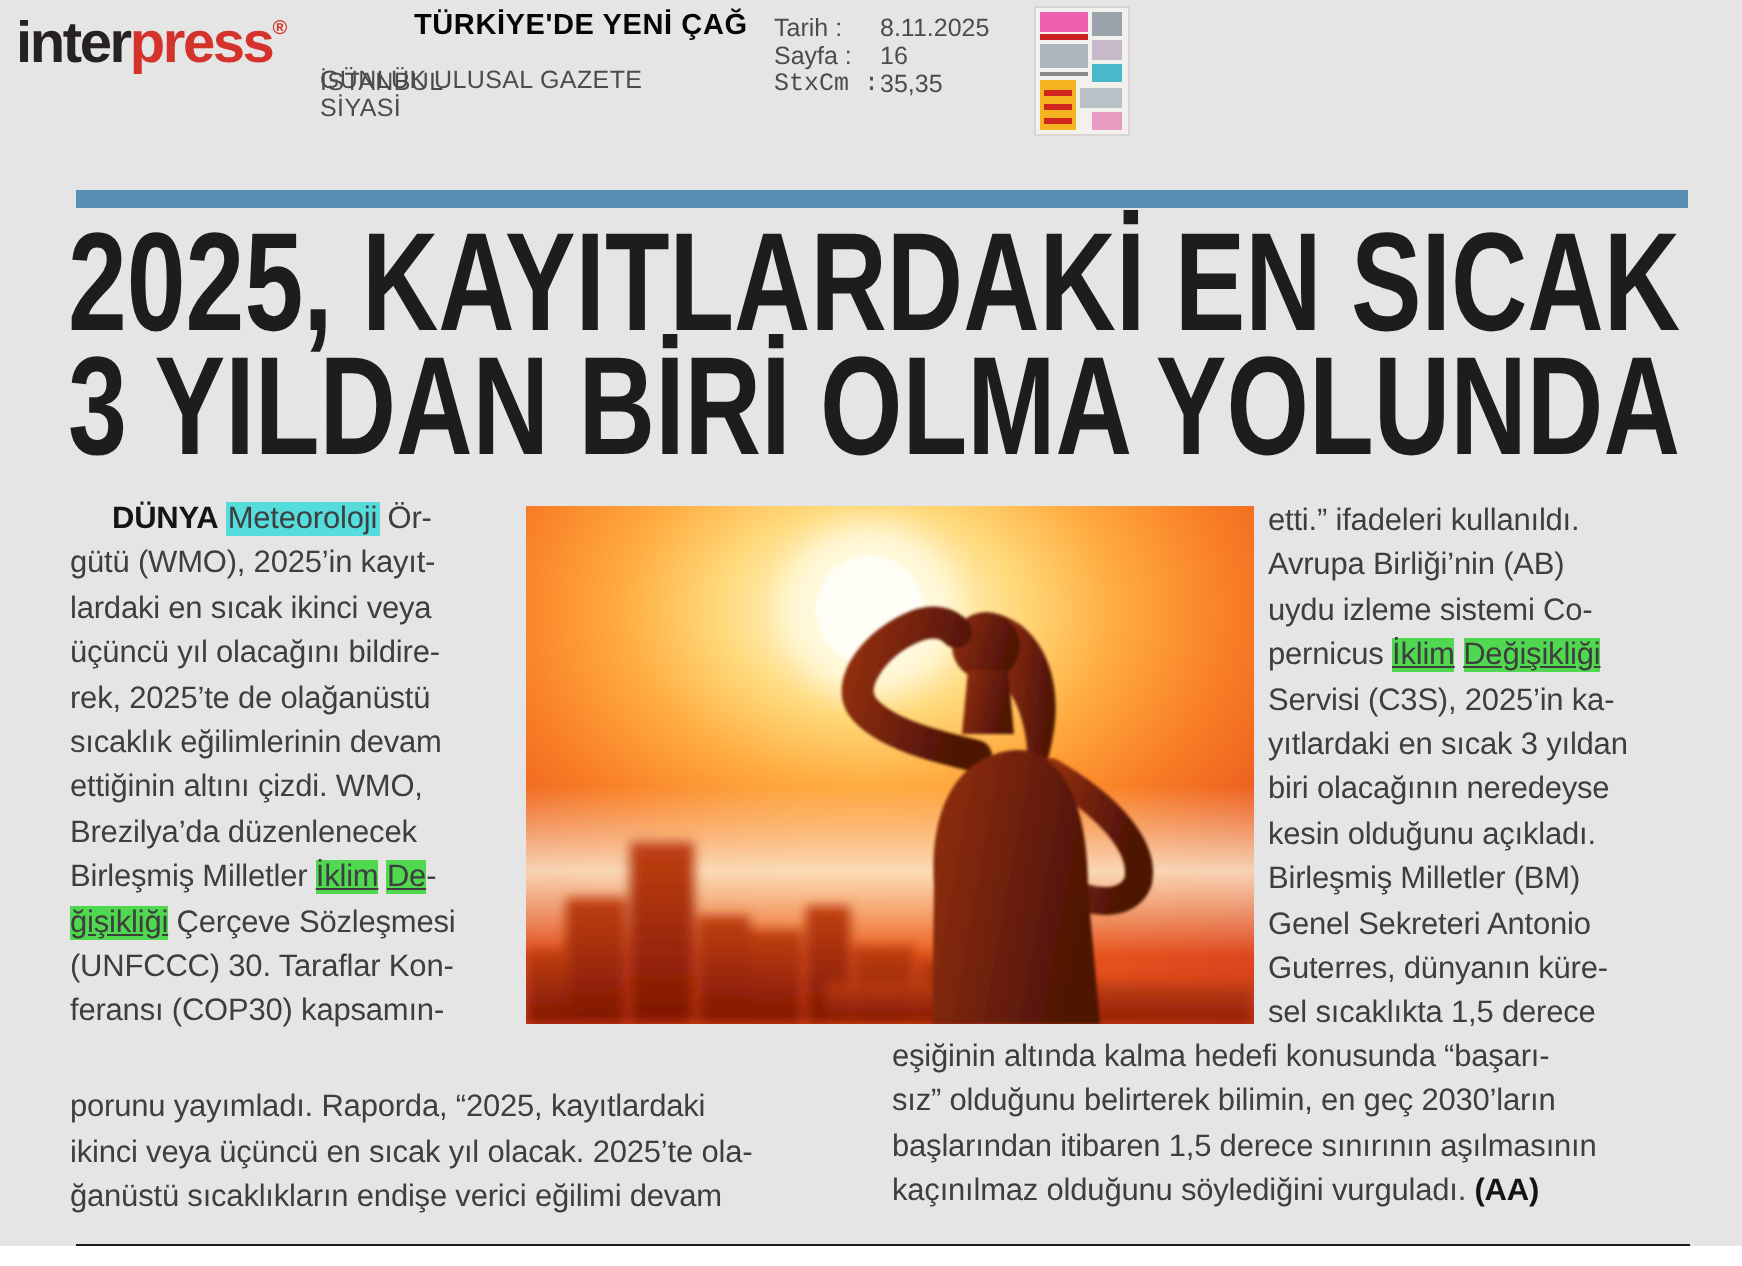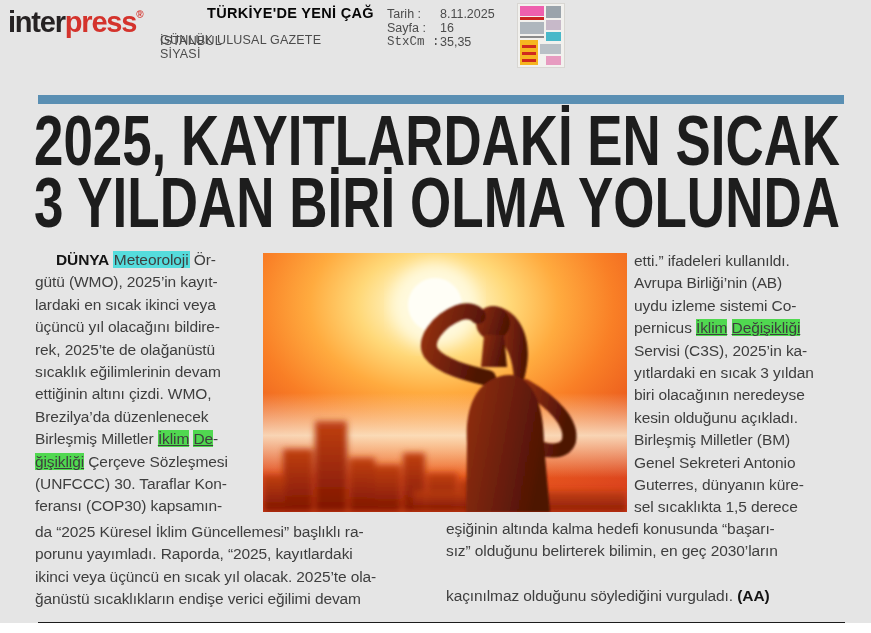--- a/index.html
+++ b/index.html
@@ -91,22 +91,22 @@
 
   <div class="abs bluebar"></div>
 
   <svg class="abs headline-svg" width="812" height="140">
     <text x="3" y="61" font-family="Liberation Sans, sans-serif" font-size="70" font-weight="bold" fill="#1d1d1d" textLength="806" lengthAdjust="spacingAndGlyphs">2025, KAYITLARDAKİ EN SICAK</text>
     <text x="3" y="123" font-family="Liberation Sans, sans-serif" font-size="70" font-weight="bold" fill="#1d1d1d" textLength="806" lengthAdjust="spacingAndGlyphs">3 YILDAN BİRİ OLMA YOLUNDA</text>
   </svg>
 
   <div class="abs bodycol col-left"><span class="seg-b">DÜNYA </span><span class="hl-cyan">Meteoroloji</span><span> Ör-</span><br><span>gütü (WMO), 2025’in kayıt-</span><br><span>lardaki en sıcak ikinci veya</span><br><span>üçüncü yıl olacağını bildire-</span><br><span>rek, 2025’te de olağanüstü</span><br><span>sıcaklık eğilimlerinin devam</span><br><span>ettiğinin altını çizdi. WMO,</span><br><span>Brezilya’da düzenlenecek</span><br><span>Birleşmiş Milletler </span><span class="hl-green">İklim</span><span> </span><span class="hl-green">De</span><span>-</span><br><span class="hl-green">ğişikliği</span><span> Çerçeve Sözleşmesi</span><br><span>(UNFCCC) 30. Taraflar Kon-</span><br><span>feransı (COP30) kapsamın-</span></div>
   <div class="abs bodycol col-right"><span>etti.” ifadeleri kullanıldı.</span><br><span>Avrupa Birliği’nin (AB)</span><br><span>uydu izleme sistemi Co-</span><br><span>pernicus </span><span class="hl-green">İklim</span><span> </span><span class="hl-green">Değişikliği</span><br><span>Servisi (C3S), 2025’in ka-</span><br><span>yıtlardaki en sıcak 3 yıldan</span><br><span>biri olacağının neredeyse</span><br><span>kesin olduğunu açıkladı.</span><br><span>Birleşmiş Milletler (BM)</span><br><span>Genel Sekreteri Antonio</span><br><span>Guterres, dünyanın küre-</span><br><span>sel sıcaklıkta 1,5 derece</span></div>
-  <div class="abs bodycol bot-left"><span>da “2025 Küresel İklim Güncellemesi” başlıklı ra-</span><br><span>porunu yayımladı. Raporda, “2025, kayıtlardaki</span><br><span>ikinci veya üçüncü en sıcak yıl olacak. 2025’te ola-</span><br><span>ğanüstü sıcaklıkların endişe verici eğilimi devam</span></div>
-  <div class="abs bodycol bot-right"><span>eşiğinin altında kalma hedefi konusunda “başarı-</span><br><span>sız” olduğunu belirterek bilimin, en geç 2030’ların</span><br><br><span>kaçınılmaz olduğunu söylediğini vurguladı. </span><span class="seg-b">(AA)</span></div>
+  <div class="abs bodycol bot-left"><br><span>porunu yayımladı. Raporda, “2025, kayıtlardaki</span><br><span>ikinci veya üçüncü en sıcak yıl olacak. 2025’te ola-</span><br><span>ğanüstü sıcaklıkların endişe verici eğilimi devam</span></div>
+  <div class="abs bodycol bot-right"><span>eşiğinin altında kalma hedefi konusunda “başarı-</span><br><span>sız” olduğunu belirterek bilimin, en geç 2030’ların</span><br><span>başlarından itibaren 1,5 derece sınırının aşılmasının</span><br><span>kaçınılmaz olduğunu söylediğini vurguladı. </span><span class="seg-b">(AA)</span></div>
 
   <svg class="abs hero" width="364" height="259" viewBox="0 0 364 259">
     <defs>
       <radialGradient id="sky" cx="0.47" cy="0.2" r="0.95">
         <stop offset="0" stop-color="#fffdf0"></stop>
         <stop offset="0.1" stop-color="#fff3c2"></stop>
         <stop offset="0.22" stop-color="#ffd878"></stop>
         <stop offset="0.36" stop-color="#ffab3f"></stop>
         <stop offset="0.52" stop-color="#f97f26"></stop>
         <stop offset="0.7" stop-color="#ea5a1d"></stop>

